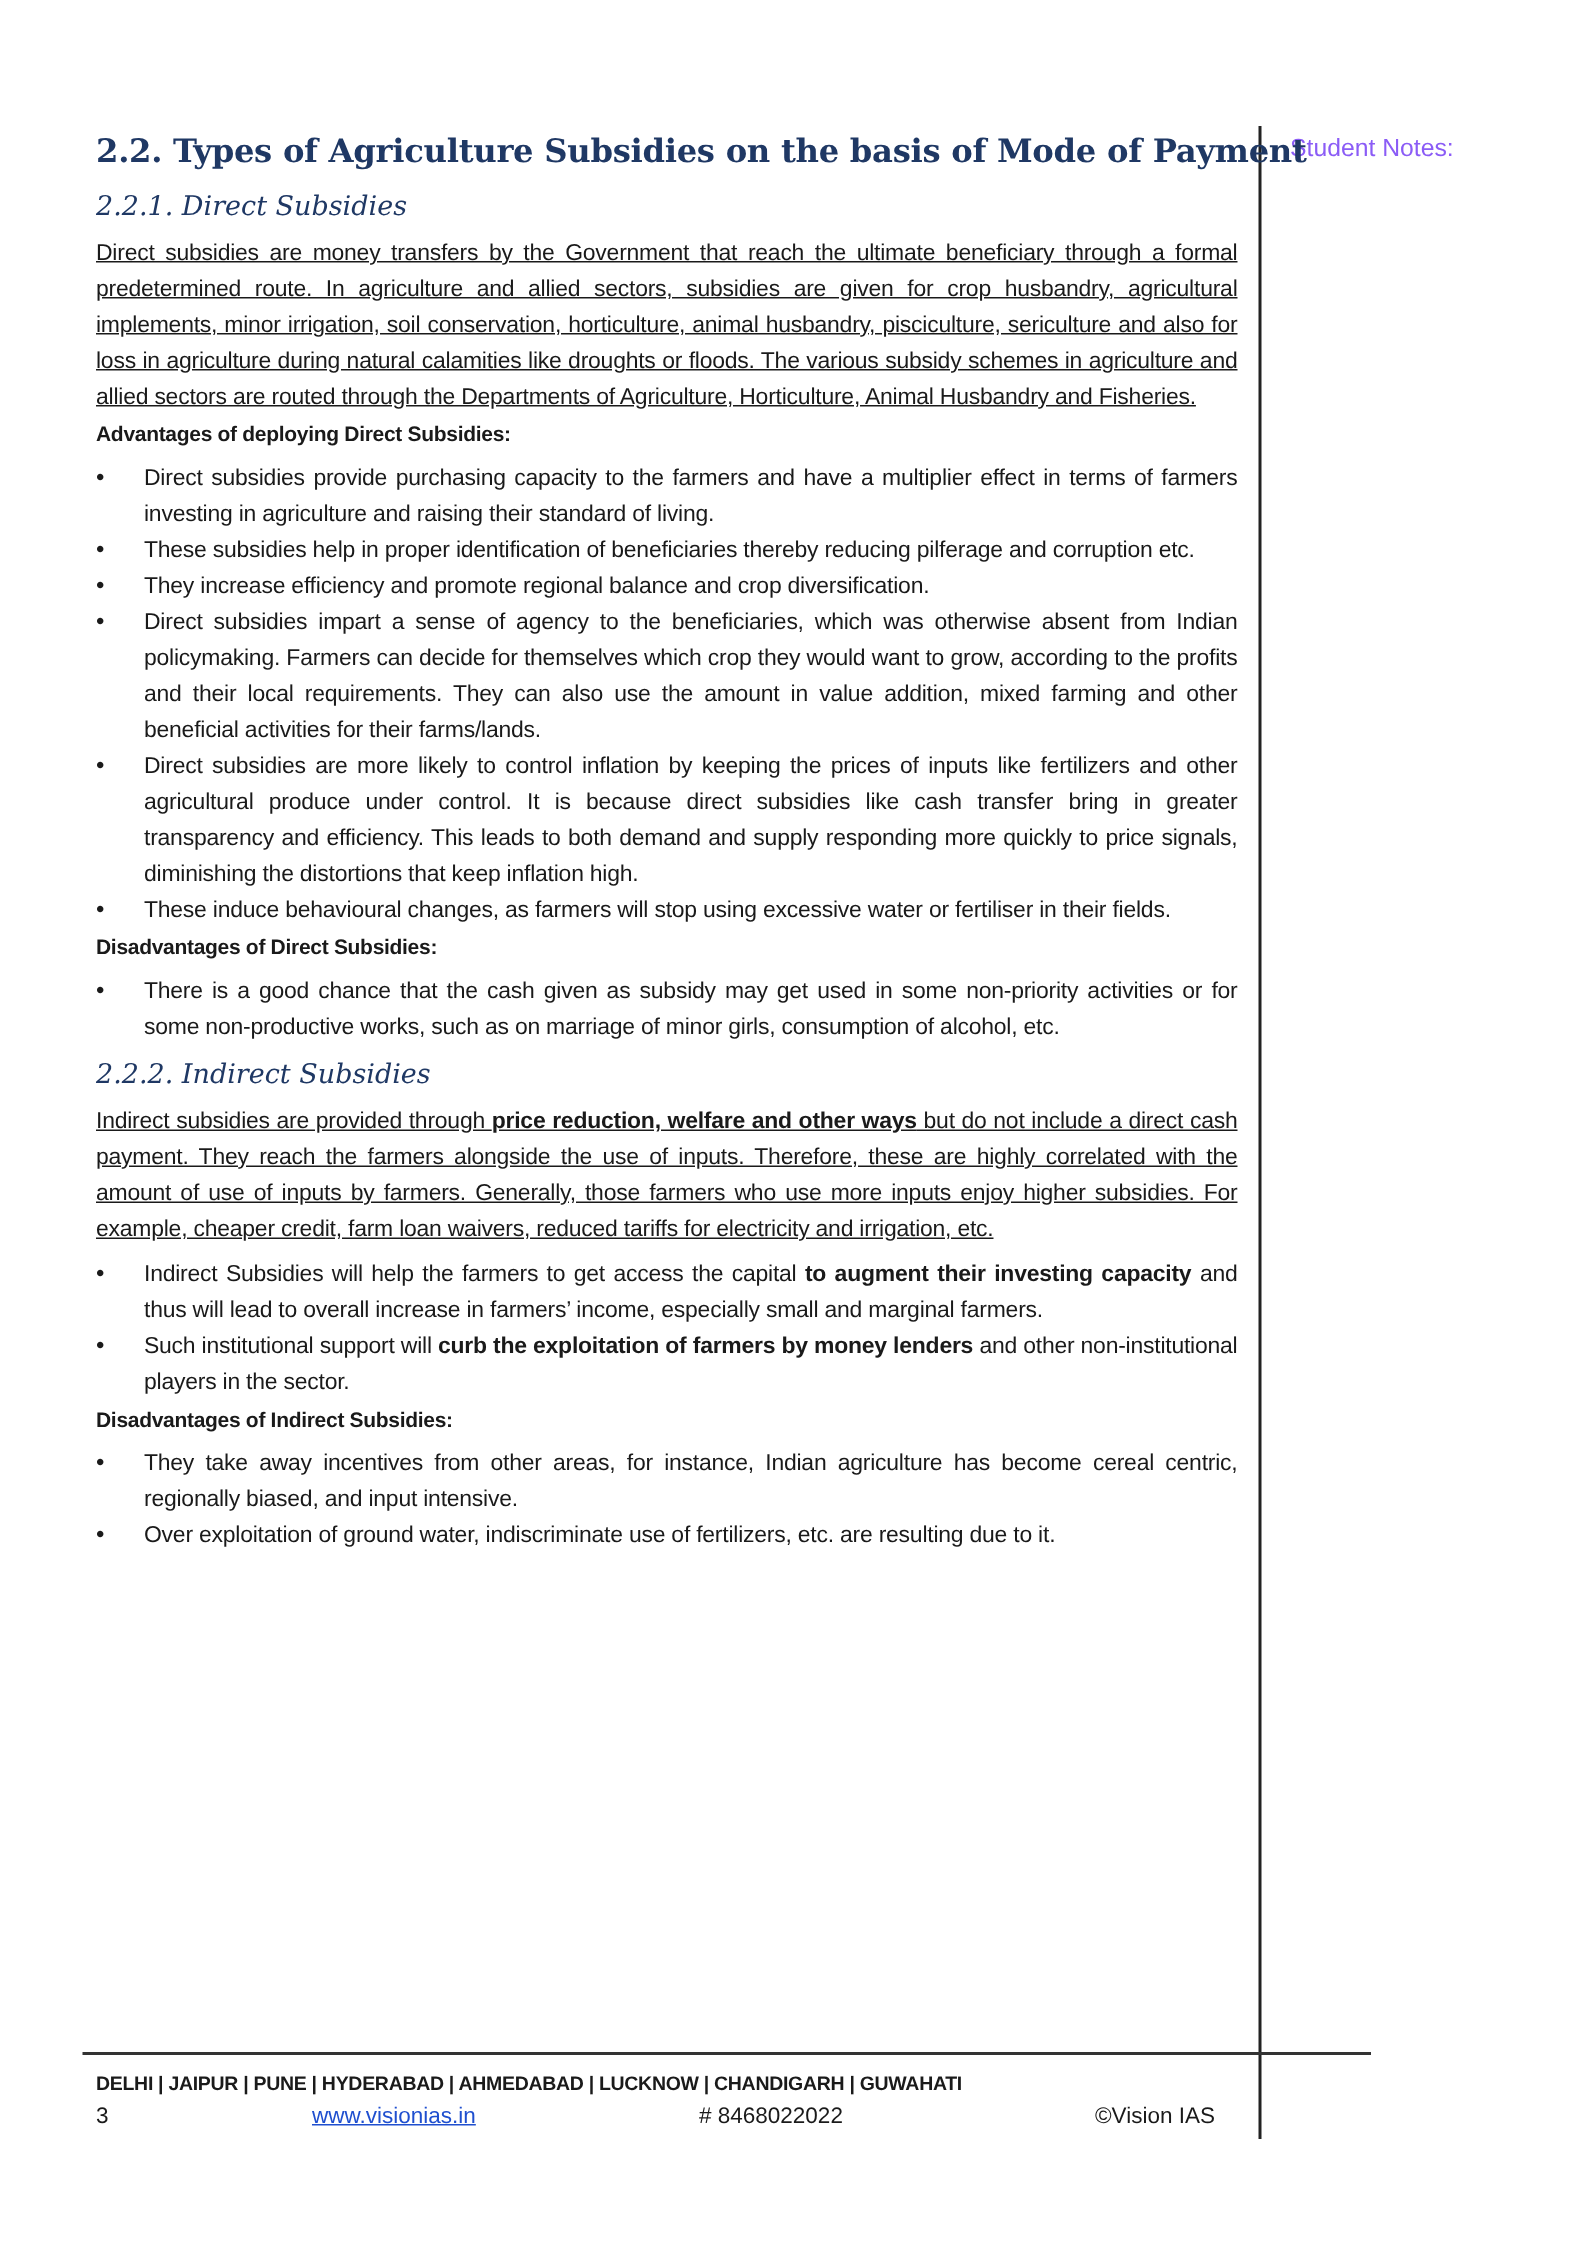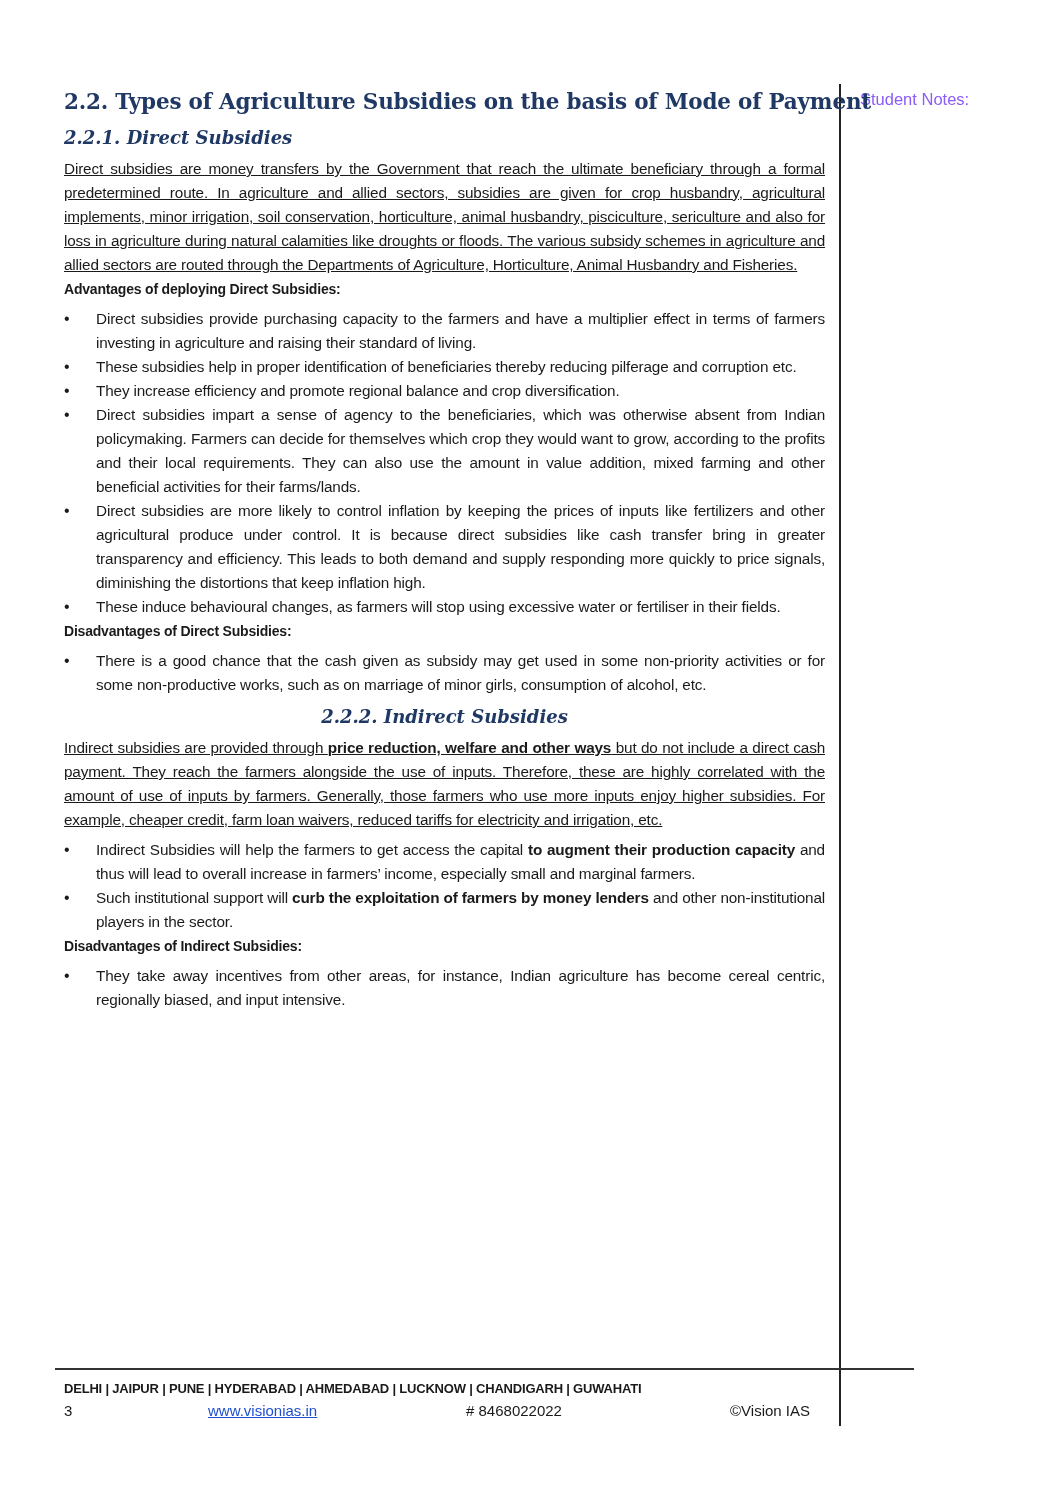--- a/index.html
+++ b/index.html
@@ -4,24 +4,24 @@
 <style>
   html, body { margin:0; padding:0; background:#ffffff; }
   body { width:1059px; height:1496px; position:relative; overflow:hidden;
          font-family:"Liberation Sans", sans-serif; color:#1a1a1a; }
   .main { position:absolute; left:64px; top:86px; width:761px; }
   .vline { position:absolute; left:839px; top:84px; width:2px; height:1342px; background:#222; }
   .hline { position:absolute; left:55px; top:1368px; width:859px; height:2px; background:#333; }
   .notes { position:absolute; left:860px; top:90px; font-size:16.5px; color:#8b5cf6; }
   h1 { margin:0; font-family:"DejaVu Serif", serif; font-weight:bold; font-size:21.5px;
        color:#1f3864; letter-spacing:-0.2px; line-height:32px; white-space:nowrap;text-align:right; }
-  h2 { margin:0; font-family:"DejaVu Serif", serif; font-style:italic; font-weight:bold;
+  h2 { margin:0; font-family:"DejaVu Serif", serif; font-style:italic; font-weight:normal;
        font-size:18px; color:#1f3864; line-height:28px; }
   h2.s1 { margin-top:6px; }
-  h2.s2 { margin-top:6px;text-align:center; }
+  h2.s2 { margin-top:6px; }
   p { margin:0; font-size:15.3px; line-height:24px; text-align:justify; letter-spacing:-0.15px;text-decoration:underline; }
   p.lead { margin-top:5px; }
   .sub { font-weight:bold; font-size:14px; line-height:24px; letter-spacing:-0.2px; }
   ul { list-style:none; margin:6px 0 0 0; padding:0; }
   li { position:relative; padding-left:32px; font-size:15.3px; line-height:24px;
        text-align:justify; letter-spacing:-0.15px; }
   li::before { content:"\2022"; position:absolute; left:0; top:0; font-size:16px; }
   b { font-weight:bold; }
   .footer { position:absolute; left:64px; top:1378px; width:746px; }
   .cities { font-weight:bold; font-size:13px; line-height:22px; letter-spacing:-0.2px; white-space:nowrap; }
@@ -57,27 +57,28 @@
 
   <div class="sub">Disadvantages of Direct Subsidies:</div>
   <ul>
     <li>There is a good chance that the cash given as subsidy may get used in some non-priority activities or for some non-productive works, such as on marriage of minor girls, consumption of alcohol, etc.</li>
   </ul>
 
   <h2 class="s2">2.2.2. Indirect Subsidies</h2>
   <p class="lead"><span>Indirect subsidies are provided through </span><b>price reduction, welfare and other ways</b><span> but do not include a direct cash payment. They reach the farmers alongside the use of inputs. Therefore, these are highly correlated with the amount of use of inputs by farmers. Generally, those farmers who use more inputs enjoy higher subsidies. For example, cheaper credit, farm loan waivers, reduced tariffs for electricity and irrigation, etc.</span></p>
 
   <ul>
-    <li><span>Indirect Subsidies will help the farmers to get access the capital </span><b>to augment their production capacity</b><span> and thus will lead to overall increase in farmers’ income, especially small and marginal farmers.</span></li>
+    <li><span>Indirect Subsidies will help the farmers to get access the capital </span><b>to augment their investing capacity</b><span> and thus will lead to overall increase in farmers’ income, especially small and marginal farmers.</span></li>
     <li><span>Such institutional support will </span><b>curb the exploitation of farmers by money lenders</b><span> and other non-institutional players in the sector.</span></li>
   </ul>
 
   <div class="sub">Disadvantages of Indirect Subsidies:</div>
   <ul>
     <li>They take away incentives from other areas, for instance, Indian agriculture has become cereal centric, regionally biased, and input intensive.</li>
+    <li>Over exploitation of ground water, indiscriminate use of fertilizers, etc. are resulting due to it.</li>
   </ul>
 </div>
 
 <div class="footer">
   <div class="cities">DELHI | JAIPUR | PUNE | HYDERABAD | AHMEDABAD | LUCKNOW | CHANDIGARH | GUWAHATI</div>
   <div class="frow">
     <span class="pg">3</span>
     <span class="url">www.visionias.in</span>
     <span class="ph"># 8468022022</span>
     <span class="copy">©Vision IAS</span>

